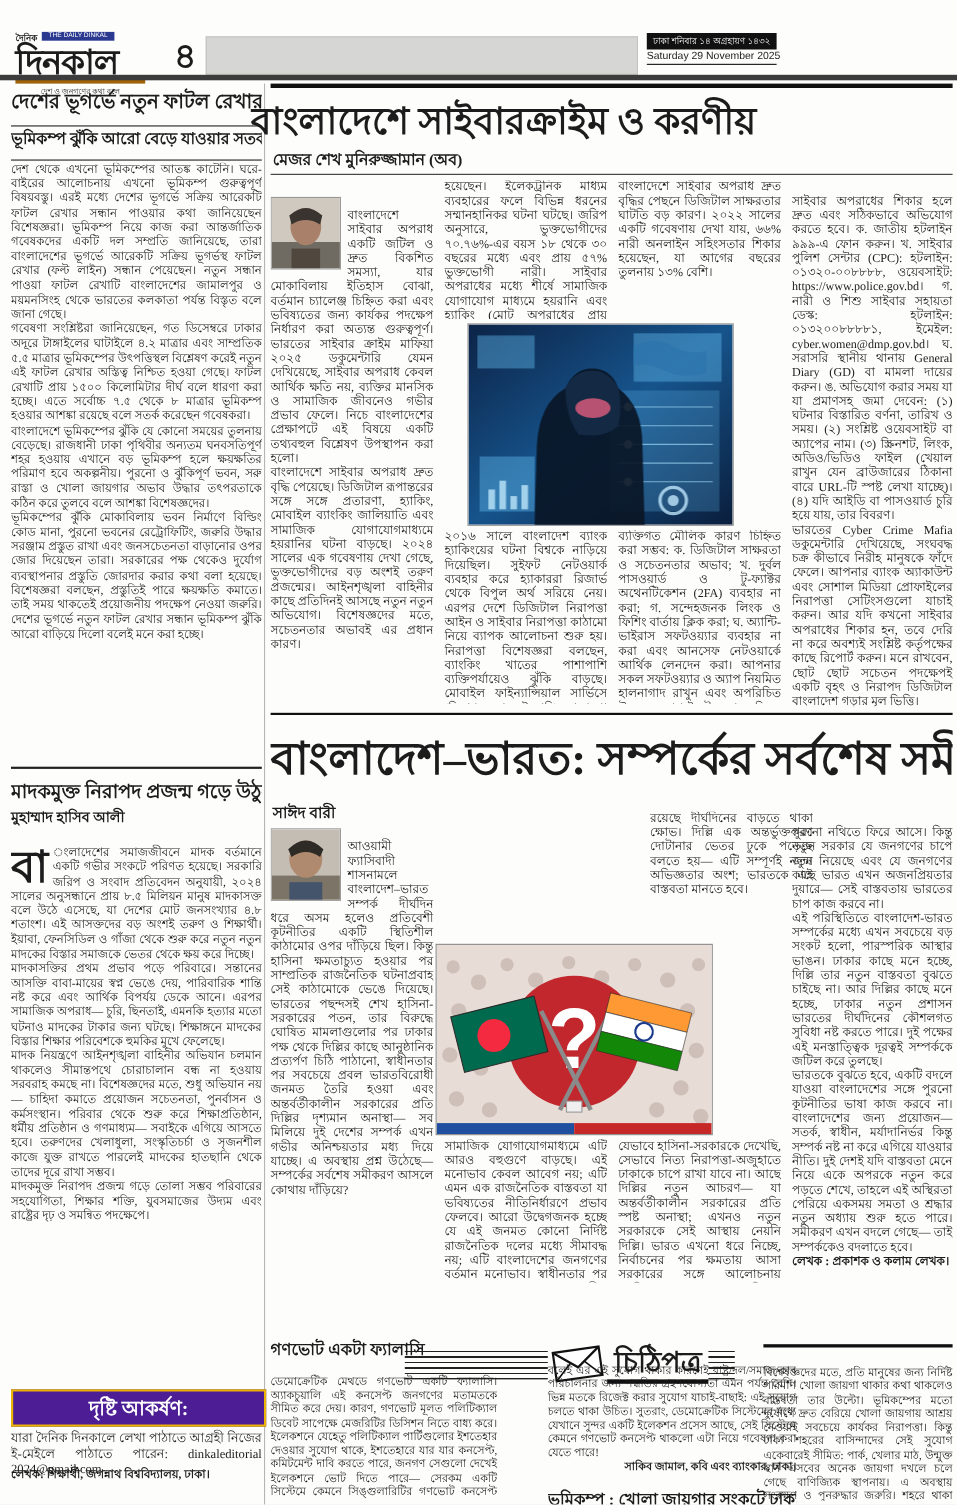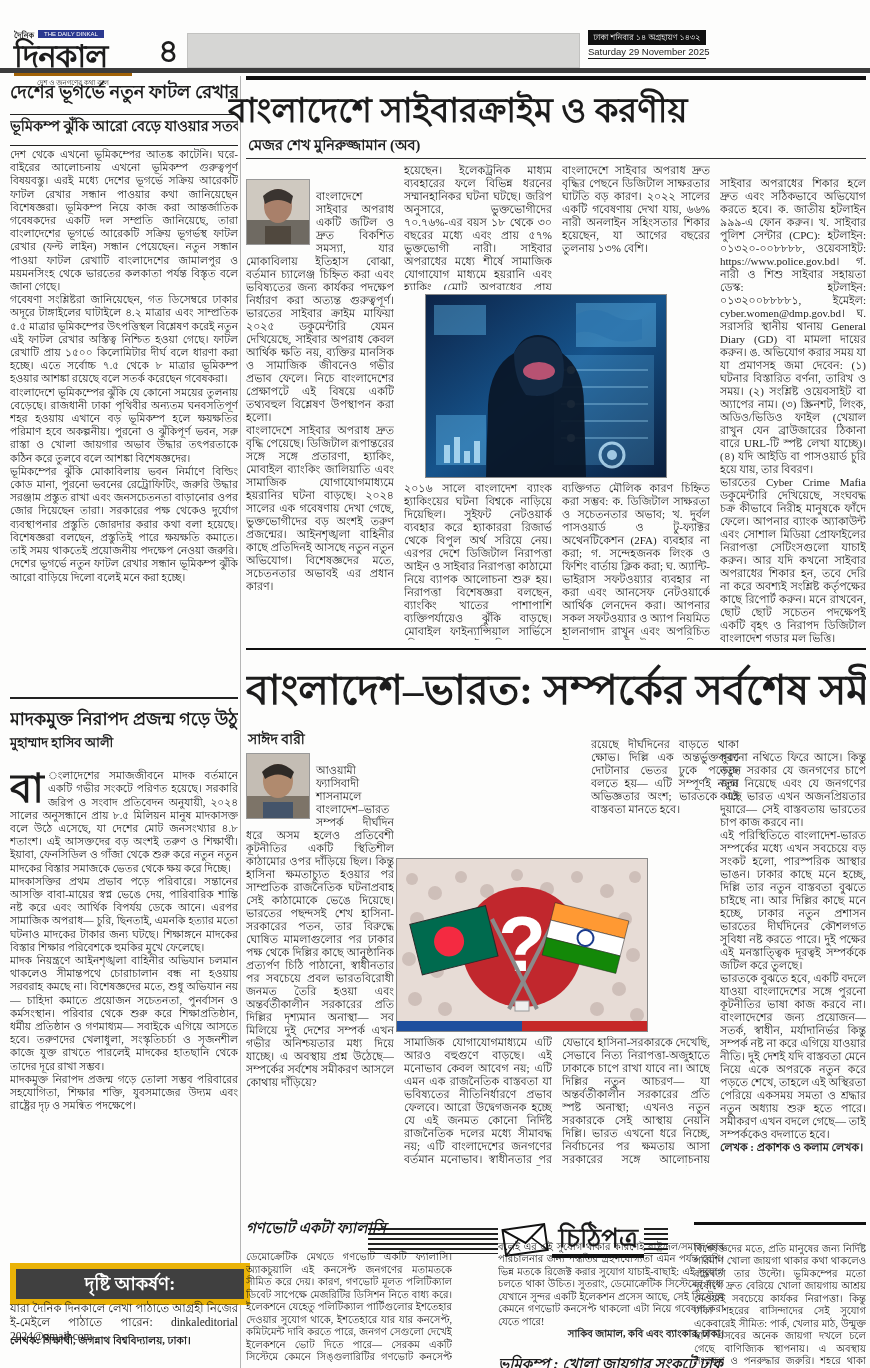--- a/index.html
+++ b/index.html
@@ -27,42 +27,42 @@
            border-bottom:1.5px solid #222;padding-bottom:5px;}
   .eq-sub{top:110px;font-size:14.5px;font-weight:bold;text-align:center;white-space:nowrap;overflow:hidden;
           border-bottom:1.5px solid #222;padding:5px 0 6px 0;}
   .bodytext{font-size:10.6px;line-height:13.2px;text-align:justify;white-space:pre-line;overflow:hidden;}
   .eq-body{top:148px;height:540px;}
   .lc-rule{top:697px;width:228px;height:1.5px;background:#222;}
   .madok-head{top:706px;font-size:17.5px;font-weight:bold;text-align:center;white-space:nowrap;overflow:hidden;}
   .madok-byline{top:733px;font-size:13px;font-weight:bold;}
   .madok-body{top:756px;height:500px;}
   .dropcap{float:left;font-size:40px;line-height:36px;font-weight:bold;padding:2px 4px 0 0;}
-  .attn-box{top:1263px;height:30px;background:#404040;color:#fff;text-align:center;
-            font-size:18px;font-weight:bold;line-height:30px;border:6px solid #eab308;}
+  .attn-box{top:1263px;height:30px;background:#4c1d95;color:#fff;text-align:center;
+            font-size:18px;font-weight:bold;line-height:30px;border:2px solid #eab308;}
   .attn-text{top:1301px;font-size:11.5px;line-height:14px;text-align:justify;}
   .attn-author{top:1333px;font-size:10.5px;font-weight:bold;}
   
   .a1-rule{left:246px;top:76px;width:620px;height:3.5px;background:#101010;}
   .a1-head{left:228px;top:84px;width:620px;font-size:34px;font-weight:bold;white-space:nowrap;overflow:hidden;}
   .a1-byline{left:248px;top:134px;font-size:14.5px;font-weight:bold;}
   .a1-brule{left:246px;top:158px;width:620px;height:1px;background:#333;}
   .col{position:absolute;overflow:hidden;font-size:11px;line-height:13px;text-align:justify;white-space:pre-line;}
   .portrait{float:left;width:62px;height:64px;margin:2px 6px 2px 0;border:1px solid #999;}
   .author-note{font-weight:bold;}
   .sep-rule{left:246px;top:648px;width:620px;height:2px;background:#101010;}
   .a2-head{left:246px;top:658px;width:620px;font-size:41px;font-weight:bold;white-space:nowrap;overflow:hidden;}
   .a2-byline{left:248px;top:705px;font-size:14px;font-weight:bold;margin-top:23px;}
   .img-frame{border:1px solid #888;}
   
   .lt-header{left:368px;top:1176px;width:300px;height:42px;display:flex;align-items:center;margin-top:44px;}
   .lt-lines{flex:1;height:26px;background:repeating-linear-gradient(#222 0 1.5px,transparent 1.5px 5px);}
   .lt-title{font-size:26px;font-weight:bold;padding:0 6px;border-bottom:4px solid #111;line-height:30px;white-space:nowrap;}
   .lt-colrule{left:694px;top:1222px;width:172px;height:2.5px;background:#101010;}
-  .lt-head2{font-size:15px;font-weight:bold;white-space:nowrap;overflow:hidden;line-height:22px;font-style:italic;}
+  .lt-head2{font-size:15px;font-weight:bold;white-space:nowrap;overflow:hidden;line-height:22px;}
   .lt-sig{font-weight:bold;text-align:right;}
   .letters-col{font-size:10px;line-height:12.5px;}
 </style>
 </head>
 <body>
 
 <div class="page">
 
   <div class="abs logo-wrap">
     <div>

